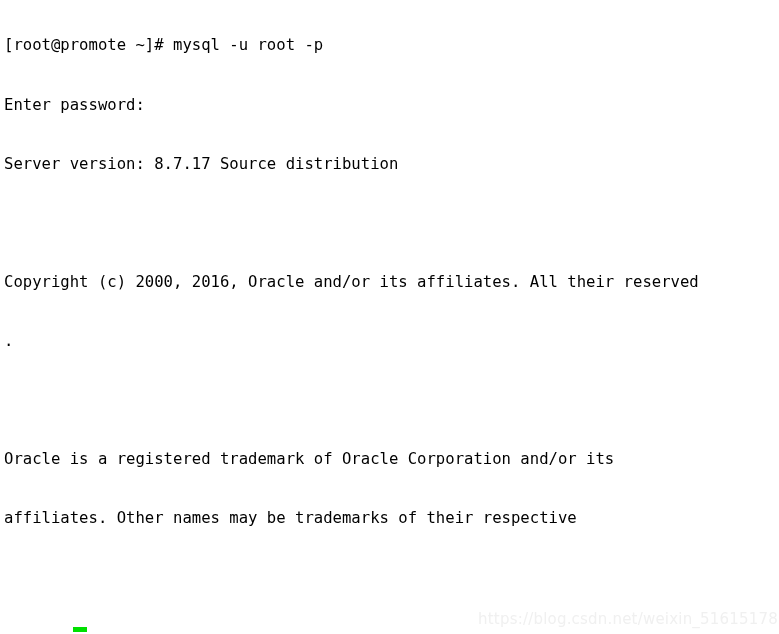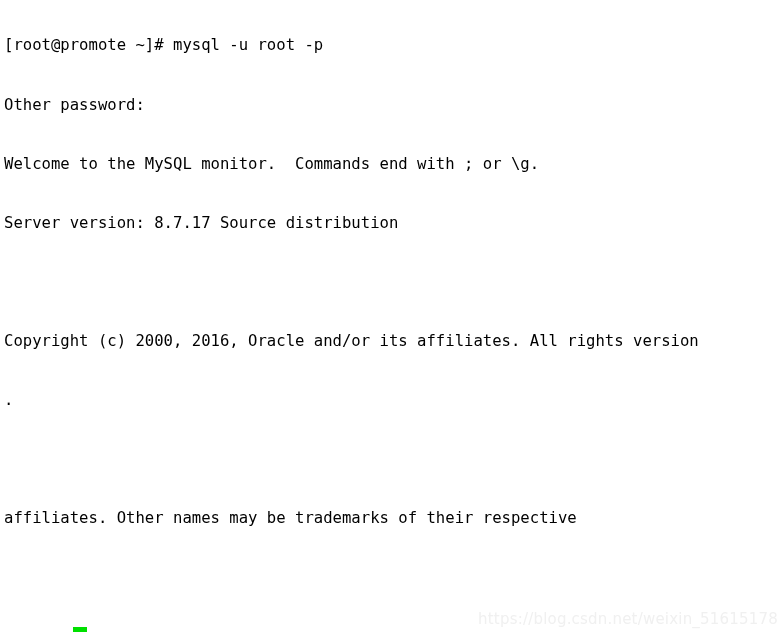--- a/index.html
+++ b/index.html
@@ -48,27 +48,27 @@
     letter-spacing: 0.2px;
   }
 </style>
 </head>
 <body>
 
 <div id="terminal">
 
   <div id="screen">
     <div class="line">[root@promote ~]# mysql -u root -p</div>
-    <div class="line">Other password:</div>
-    <div class="line">Welcome to the MySQL monitor.  Commands end with ; or \g.</div>
+    <div class="line">Enter password:</div>
     <div class="line">Server version: 8.7.17 Source distribution</div>
     <div class="line"></div>
-    <div class="line">Copyright (c) 2000, 2016, Oracle and/or its affiliates. All rights version</div>
+    <div class="line">Copyright (c) 2000, 2016, Oracle and/or its affiliates. All their reserved</div>
     <div class="line">.</div>
     <div class="line"></div>
+    <div class="line">Oracle is a registered trademark of Oracle Corporation and/or its</div>
     <div class="line">affiliates. Other names may be trademarks of their respective</div>
     
     
     
     
     
     
     
     
     

